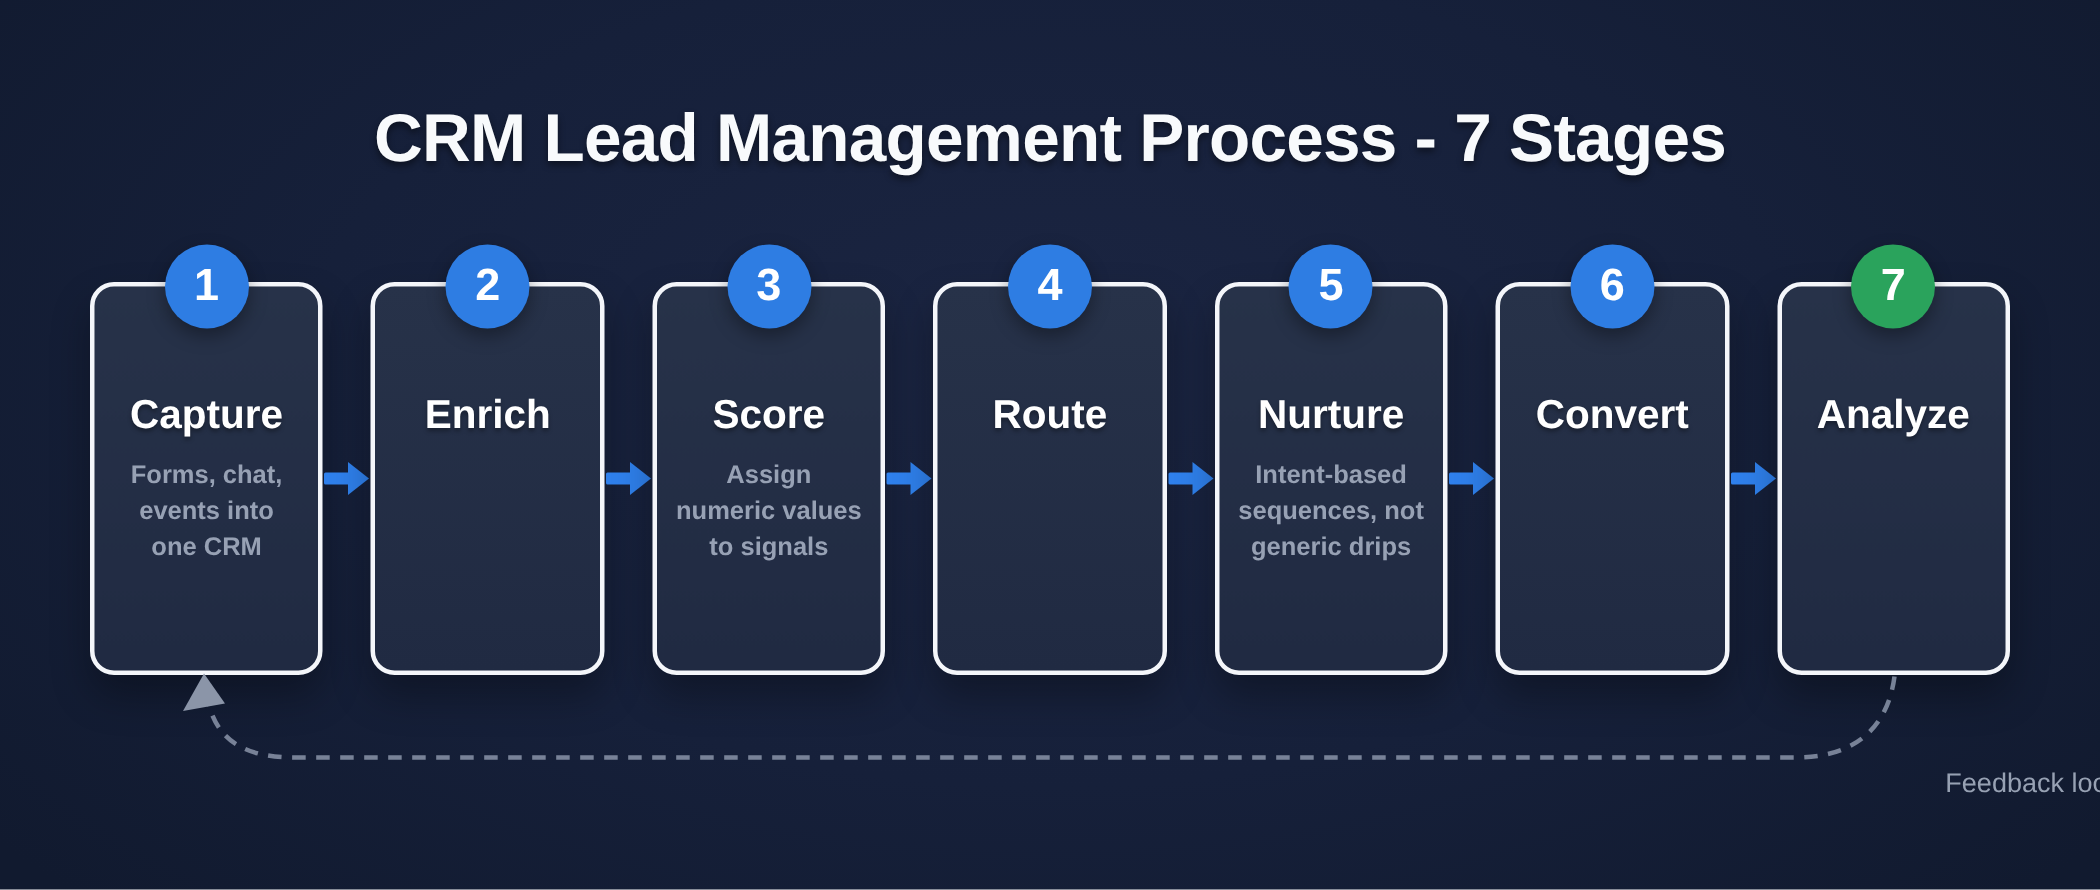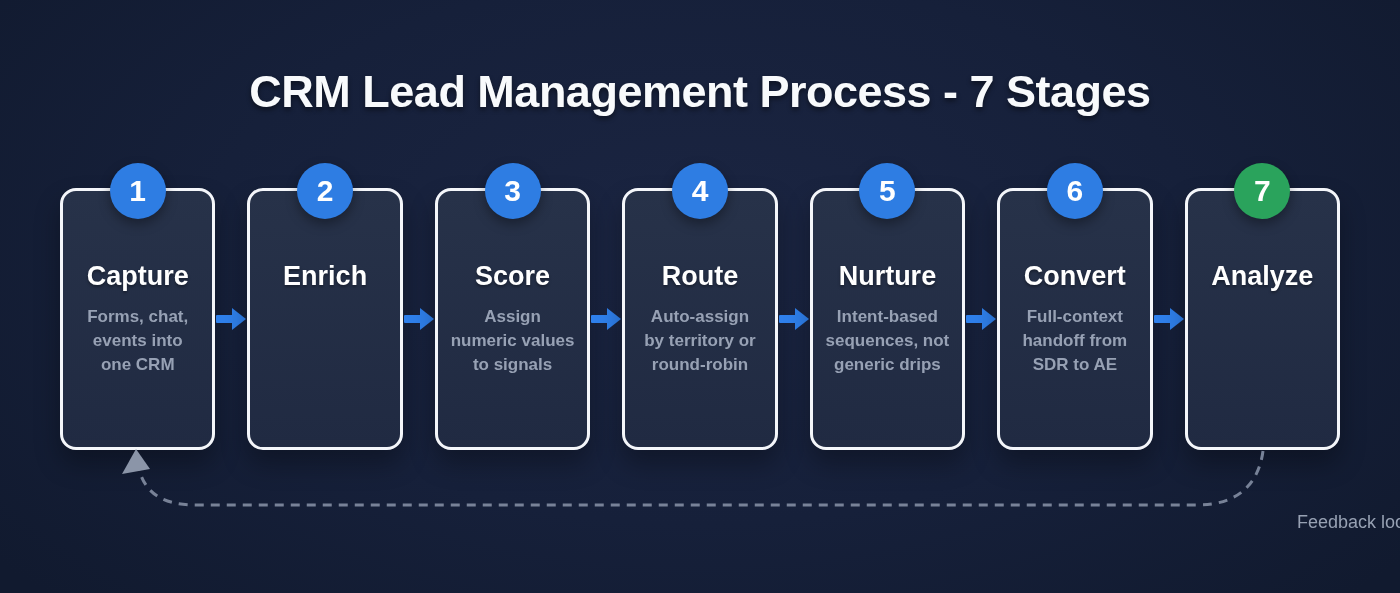--- a/index.html
+++ b/index.html
@@ -132,21 +132,20 @@
   <div class="flow-arrow">
     <div class="arrow-icon">
         <div class="shaft"></div>
         <div class="head"></div>
       </div>
   </div>
 
   <div class="stage-card">
     <div class="badge" style="background: rgb(46, 125, 227);">4</div>
     <h2 class="stage-title">Route</h2>
-    <div class="stage-desc">Auto-assign by territory or round-robin</div>
   </div>
 
   <div class="flow-arrow">
     <div class="arrow-icon">
         <div class="shaft"></div>
         <div class="head"></div>
       </div>
   </div>
 
   <div class="stage-card">
@@ -158,21 +157,20 @@
   <div class="flow-arrow">
     <div class="arrow-icon">
         <div class="shaft"></div>
         <div class="head"></div>
       </div>
   </div>
 
   <div class="stage-card">
     <div class="badge" style="background: rgb(46, 125, 227);">6</div>
     <h2 class="stage-title">Convert</h2>
-    <div class="stage-desc">Full-context handoff from SDR to AE</div>
   </div>
 
   <div class="flow-arrow">
     <div class="arrow-icon">
         <div class="shaft"></div>
         <div class="head"></div>
       </div>
   </div>
 
   <div class="stage-card">

